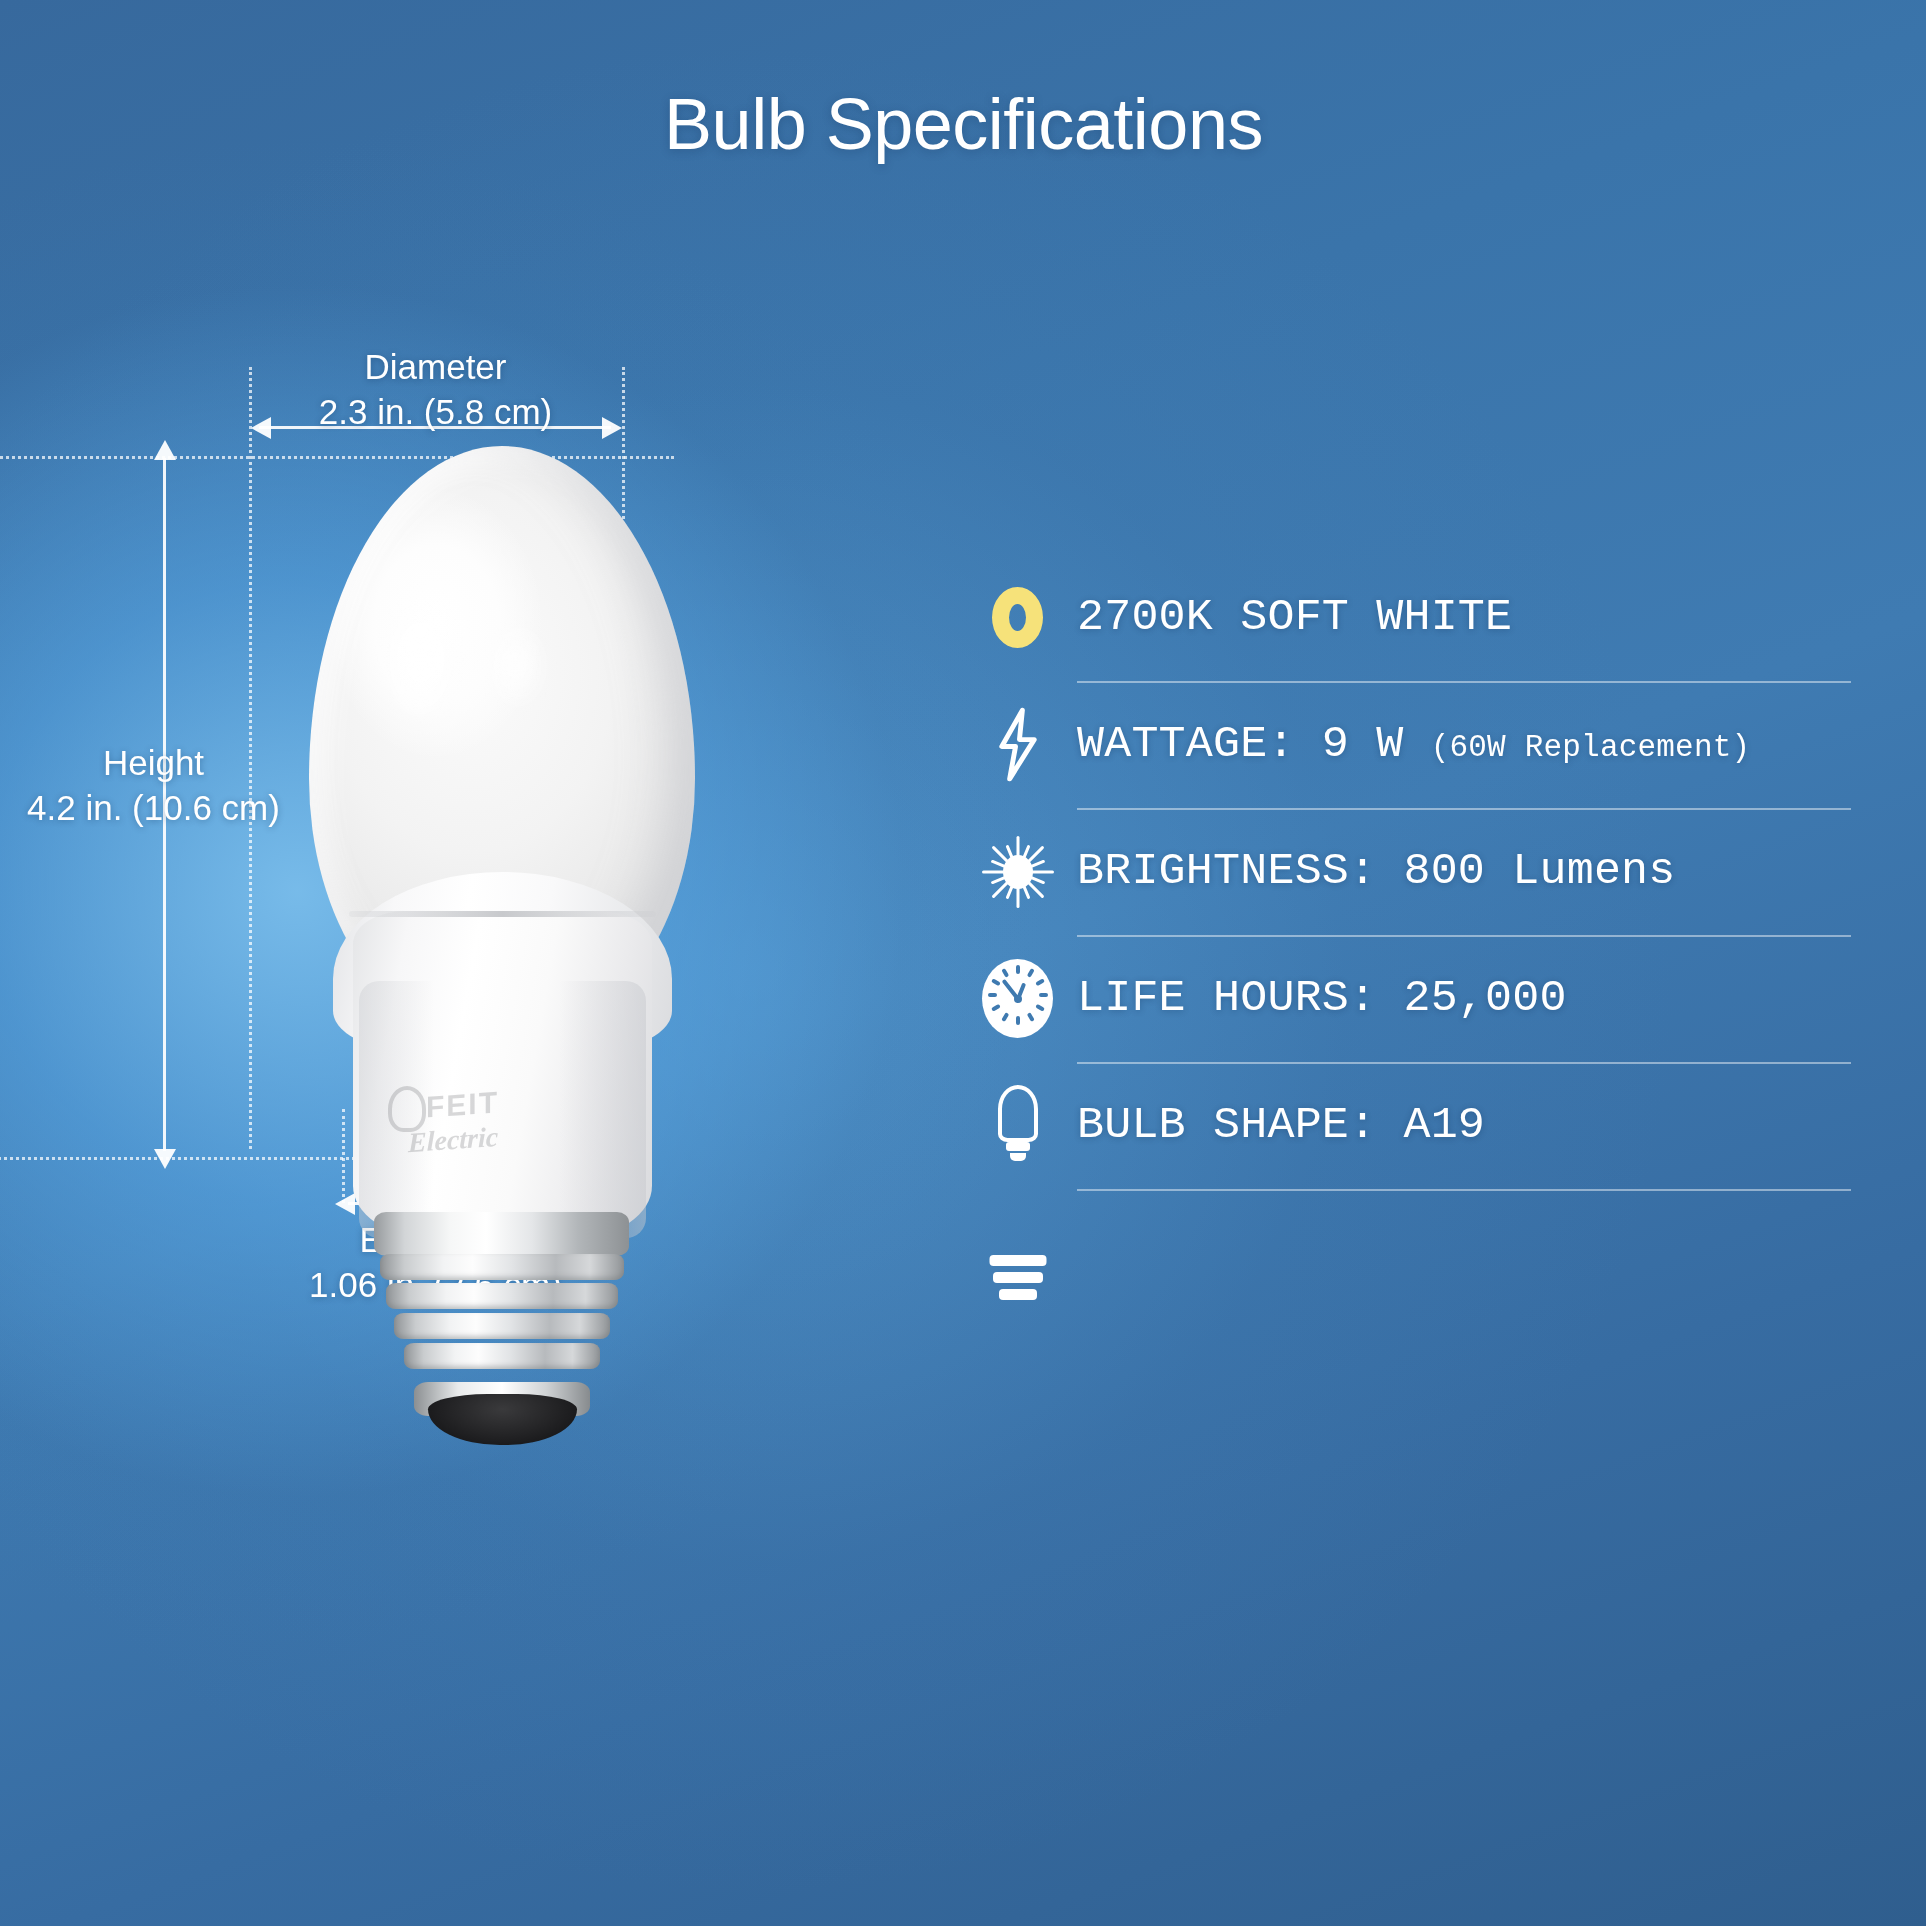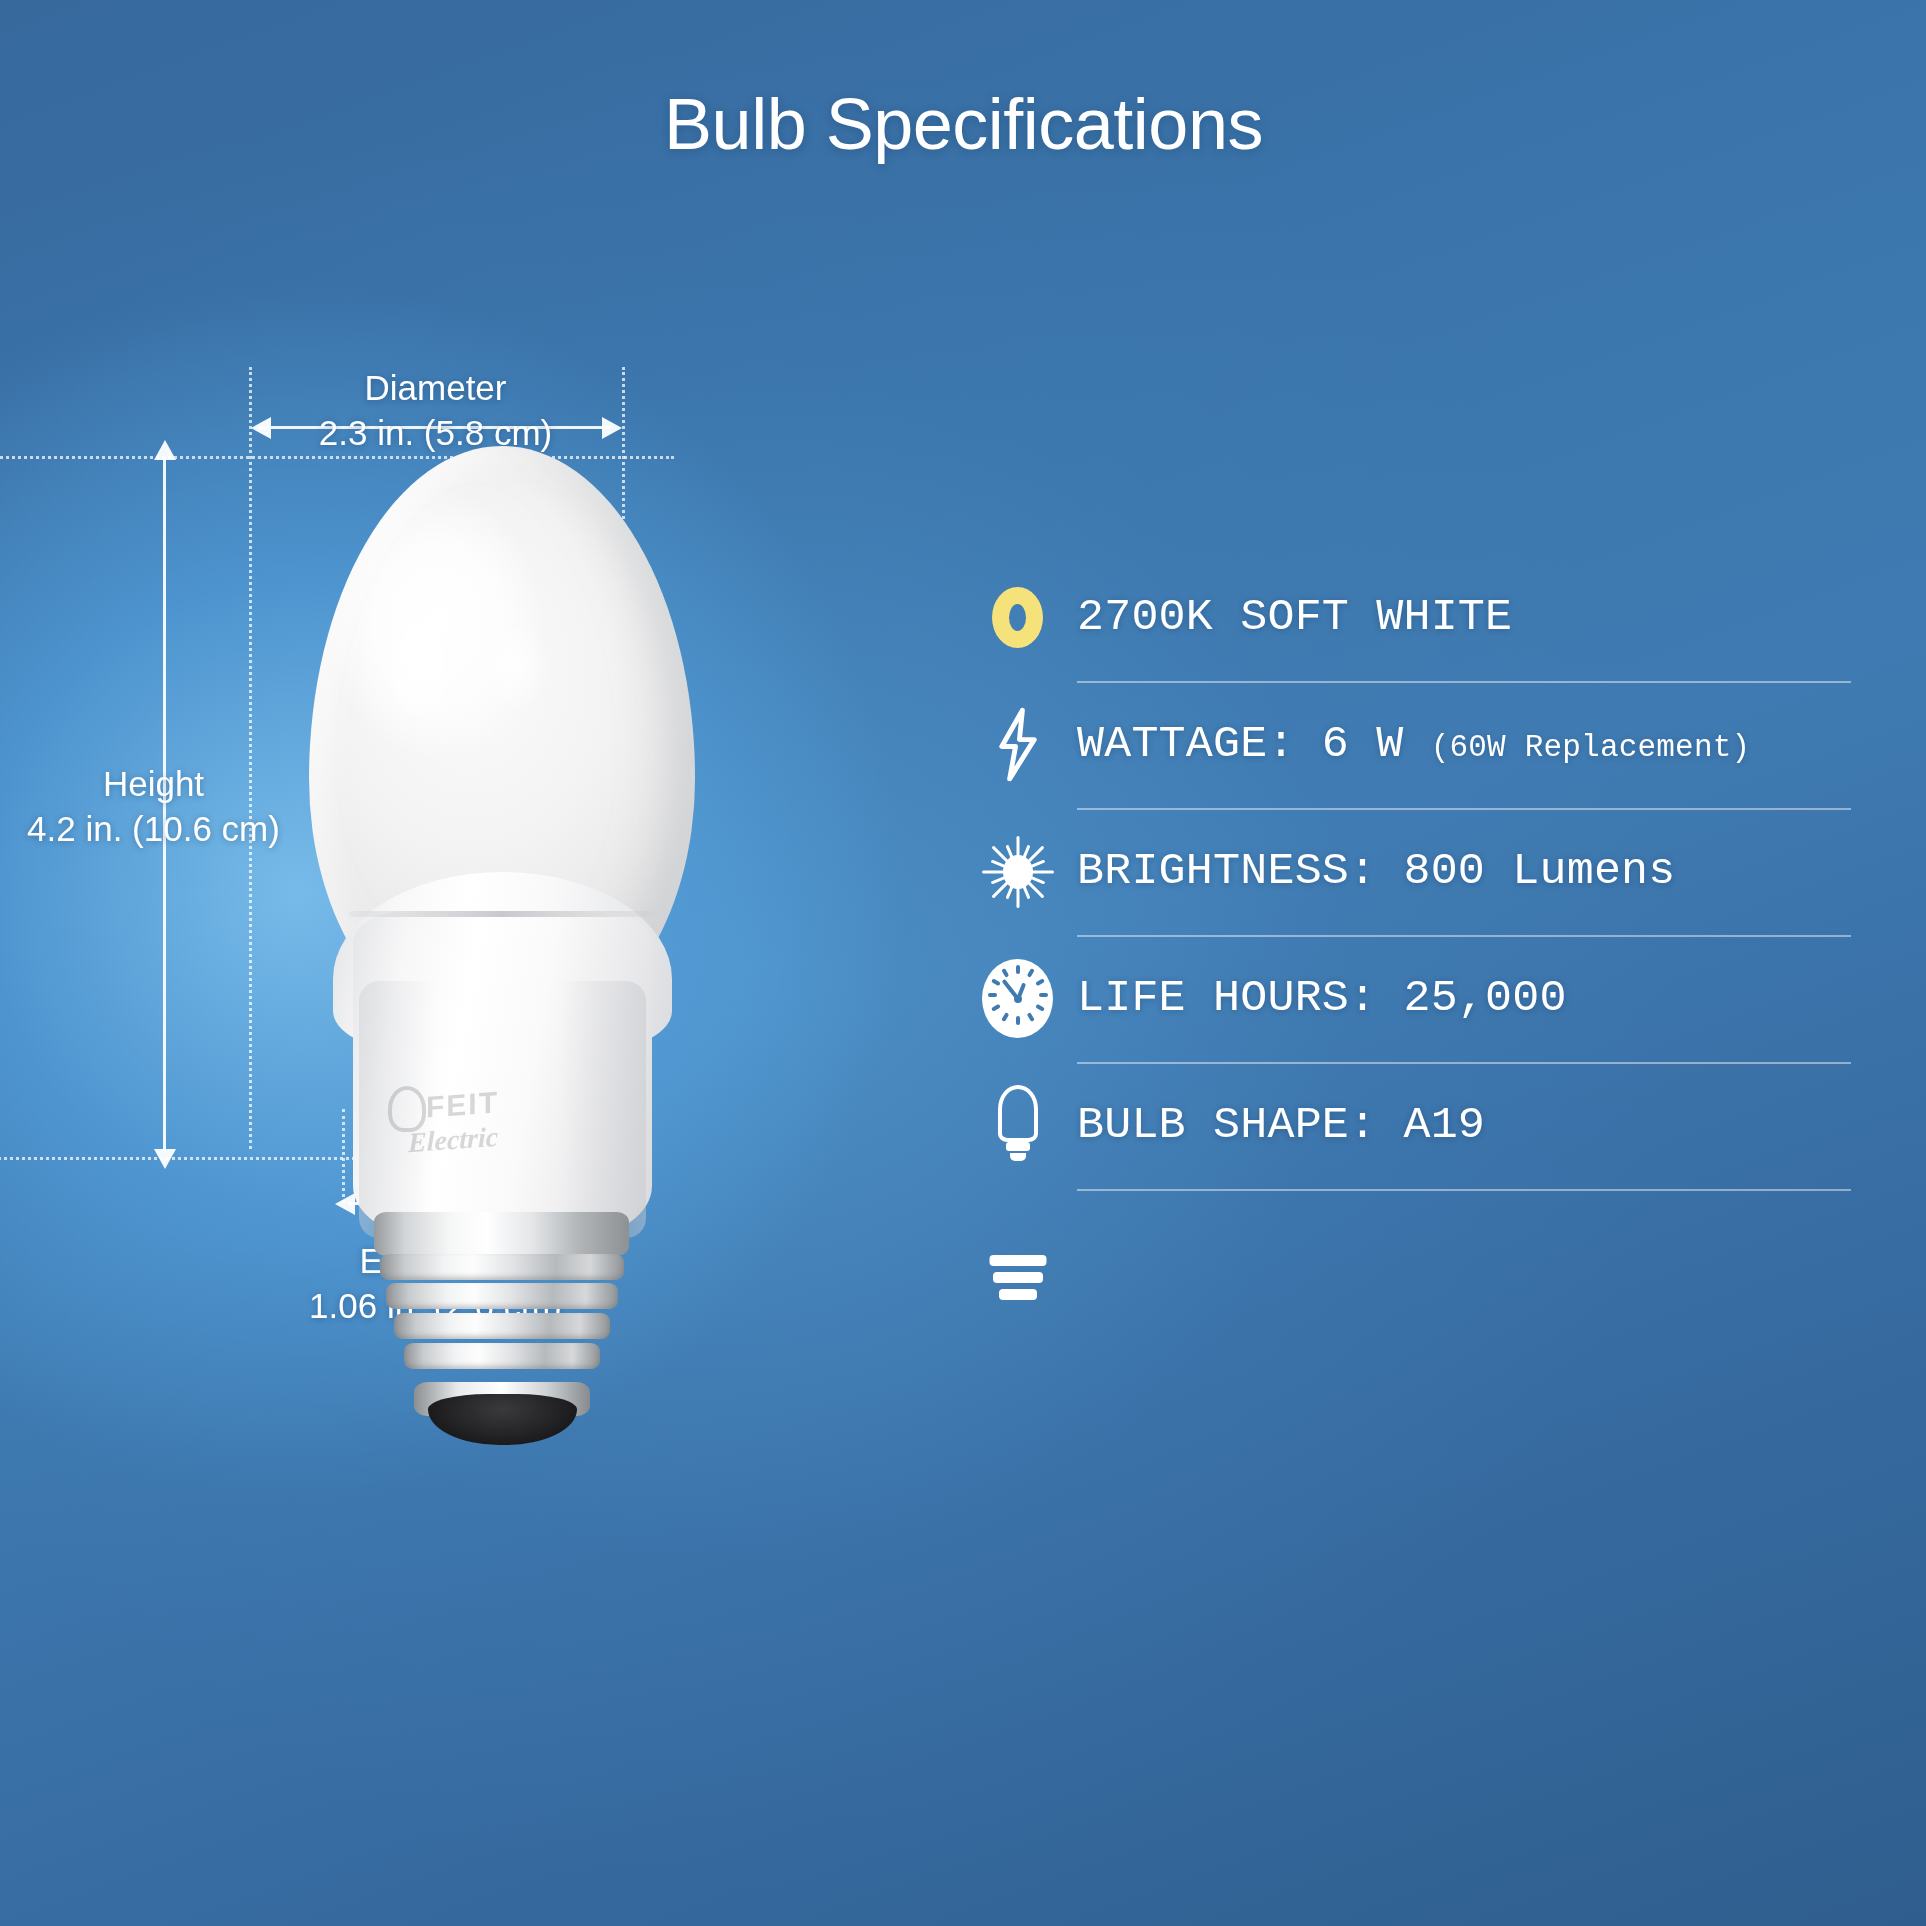--- a/index.html
+++ b/index.html
@@ -45,21 +45,20 @@
   .arr-left{border-top:11px solid transparent;border-bottom:11px solid transparent;border-right:20px solid rgba(255,255,255,0.95);}
   .arr-right{border-top:11px solid transparent;border-bottom:11px solid transparent;border-left:20px solid rgba(255,255,255,0.95);}
   .arr-up{border-left:11px solid transparent;border-right:11px solid transparent;border-bottom:20px solid rgba(255,255,255,0.95);}
   .arr-down{border-left:11px solid transparent;border-right:11px solid transparent;border-top:20px solid rgba(255,255,255,0.95);}
 
   .dimlabel{
     position:absolute;color:#ffffff;text-align:center;
     font-size:35px;line-height:1.28;font-weight:400;
     text-shadow:0 1px 6px rgba(10,40,80,0.35);
     white-space:nowrap;
-    margin-top:21px;
   }
 
   
   #bulb{position:absolute;left:309px;top:119px;width:386px;height:1020px;}
 
   #glassBulb{
     position:absolute;left:0;top:0;width:386px;height:594px;
     border-radius:50% 50% 46% 46% / 56% 56% 44% 44%;
     background:
       radial-gradient(ellipse 149px 188px at 33% 30%, #ffffff 0%, #fdfdfd 42%, rgba(250,250,250,0) 72%),
@@ -297,21 +296,21 @@
     </div>
 
     <div class="spec-row">
       <div class="spec-sep"></div>
       <div class="spec-icon">
         <svg class="bolt-icon" viewBox="0 0 56 76" fill="none" stroke="#ffffff" stroke-width="5" stroke-linejoin="round" stroke-linecap="round">
           <path d="M33 3 L12 40 L26 40 L20 73 L45 33 L30 33 Z"></path>
         </svg>
       </div>
       <div class="spec-text">
-        <span>WATTAGE: 6 W</span>
+        <span>WATTAGE: 9 W</span>
         <span class="spec-sub">(60W Replacement)</span>
       </div>
     </div>
 
     <div class="spec-row">
       <div class="spec-sep"></div>
       <div class="spec-icon">
         <div class="sun-icon" id="sunIcon">
             <div class="ray" style="height: 29px; transform: translate(-50%, 0px) rotate(337.5deg);"></div>
             <div class="ray" style="height: 36px; transform: translate(-50%, 0px) rotate(315deg);"></div>

